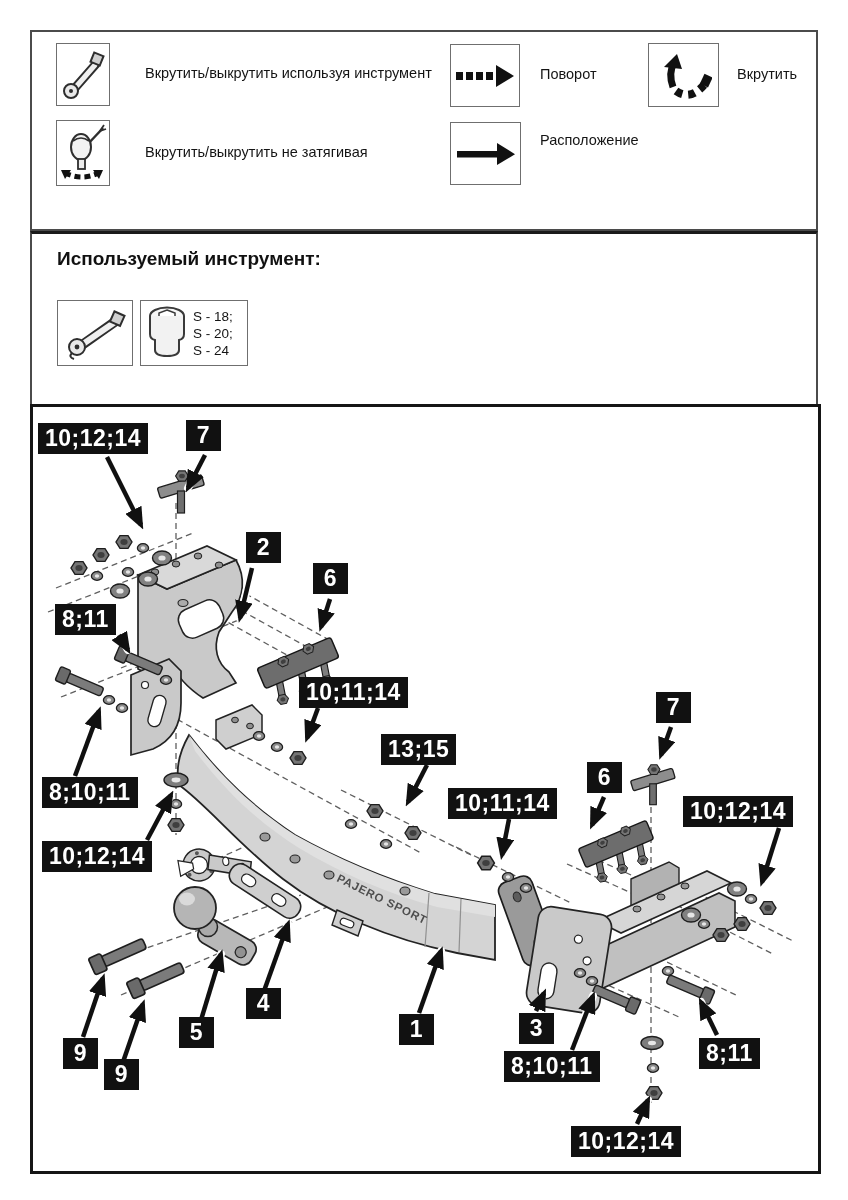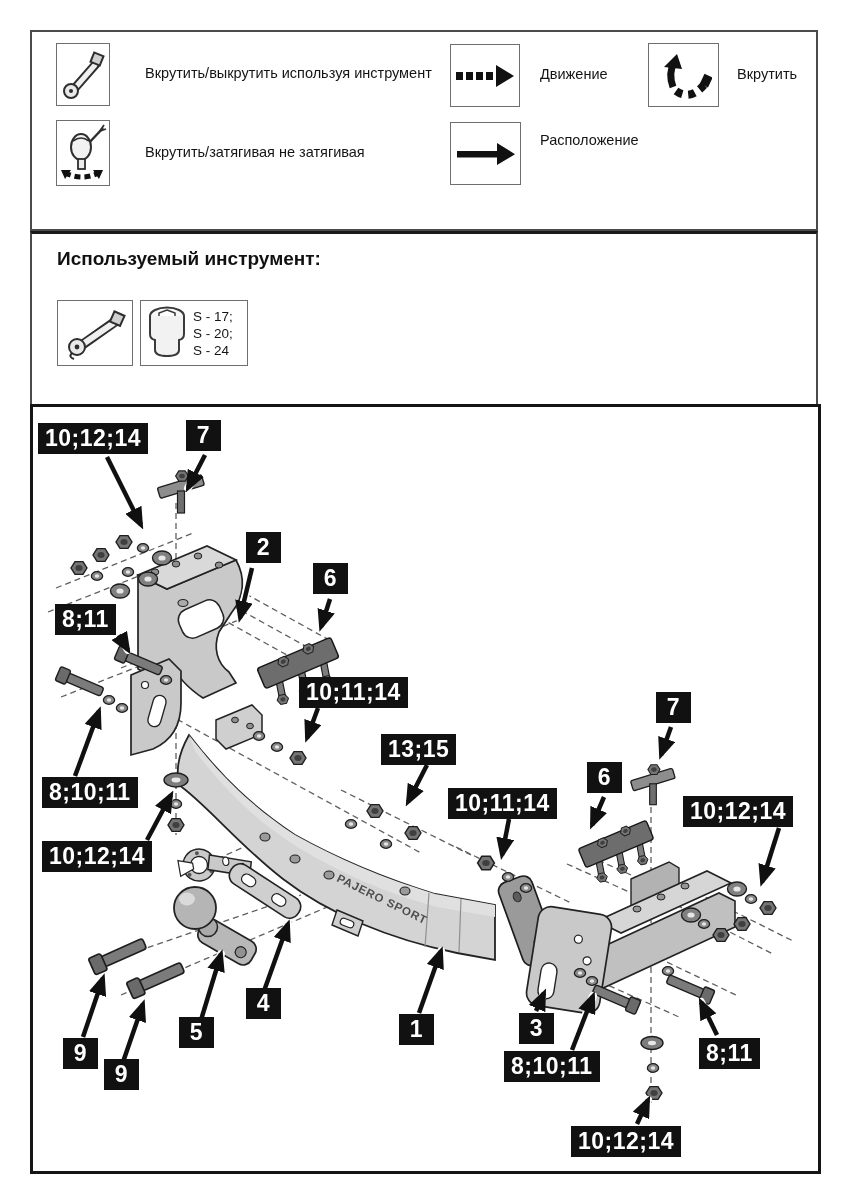--- a/index.html
+++ b/index.html
@@ -44,32 +44,32 @@
         <line x1="28" y1="22" x2="44" y2="5" stroke="#2e2e2e" stroke-width="2.5"></line>
         <path d="M41,8 L45,2 M41,8 L47,6" stroke="#2e2e2e" stroke-width="1.8" fill="none"></path>
         <ellipse cx="22" cy="24" rx="10" ry="13" fill="#f2f2f2" stroke="#2e2e2e" stroke-width="2"></ellipse>
         <path d="M14,18 Q22,12 30,18" fill="none" stroke="#2e2e2e" stroke-width="1.6"></path>
         <rect x="19" y="36" width="7" height="10" fill="#ececec" stroke="#2e2e2e" stroke-width="1.8"></rect>
         <path d="M6,50 Q23,58 40,50" fill="none" stroke="#111" stroke-width="5" stroke-dasharray="6 4"></path>
         <polygon points="2,47 12,47 6,56" fill="#111"></polygon>
         <polygon points="44,47 34,47 40,56" fill="#111"></polygon>
       </svg>
     </div>
-    <div class="ltext" style="left:113px;top:112px">Вкрутить/затягивая не затягивая</div>
+    <div class="ltext" style="left:113px;top:112px">Вкрутить/выкрутить не затягивая</div>
 
     <div class="ibox" style="left:418px;top:12px;width:70px;height:63px">
       <svg width="62" height="28" viewBox="0 0 62 28">
         <rect x="2" y="10" width="7" height="8" fill="#111"></rect>
         <rect x="12" y="10" width="7" height="8" fill="#111"></rect>
         <rect x="22" y="10" width="7" height="8" fill="#111"></rect>
         <rect x="32" y="10" width="7" height="8" fill="#111"></rect>
         <polygon points="42,3 60,14 42,25" fill="#111"></polygon>
       </svg>
     </div>
-    <div class="ltext" style="left:508px;top:34px">Движение</div>
+    <div class="ltext" style="left:508px;top:34px">Поворот</div>
 
     <div class="ibox" style="left:418px;top:90px;width:71px;height:63px">
       <svg width="62" height="28" viewBox="0 0 62 28">
         <rect x="2" y="11" width="41" height="6.5" fill="#111"></rect>
         <polygon points="42,3 60,14.2 42,25" fill="#111"></polygon>
       </svg>
     </div>
     <div class="ltext" style="left:508px;top:100px">Расположение</div>
 
     <div class="ibox" style="left:616px;top:11px;width:71px;height:64px">
@@ -97,21 +97,21 @@
       </svg>
     </div>
 
     <div class="ibox" style="left:108px;top:66px;width:108px;height:66px">
       <svg width="44" height="54" viewBox="0 0 44 54" style="position:absolute;left:5px;top:5px">
         <ellipse cx="21" cy="10" rx="17" ry="8.5" fill="#f7f7f7" stroke="#3a3a3a" stroke-width="2"></ellipse>
         <polygon points="21,4 29,7 29,13 21,16 13,13 13,7" fill="#fff" stroke="#3a3a3a" stroke-width="1.5"></polygon>
         <path d="M4,10 L4,28 Q4,33 9,34 L9,44 Q9,50 21,50 Q33,50 33,44 L33,34 Q38,33 38,28 L38,10" fill="#f2f2f2" stroke="#3a3a3a" stroke-width="2"></path>
       </svg>
       <div class="sizes" style="position:absolute;left:52px;top:7px">
-        <div>S - 17;</div>
+        <div>S - 18;</div>
         <div>S - 20;</div>
         <div>S - 24</div>
       </div>
     </div>
   </section>
 
   <section class="sec" id="sec-diagram">
 
     <svg width="785" height="764" viewBox="0 0 785 764" xmlns="http://www.w3.org/2000/svg">
       <defs>

